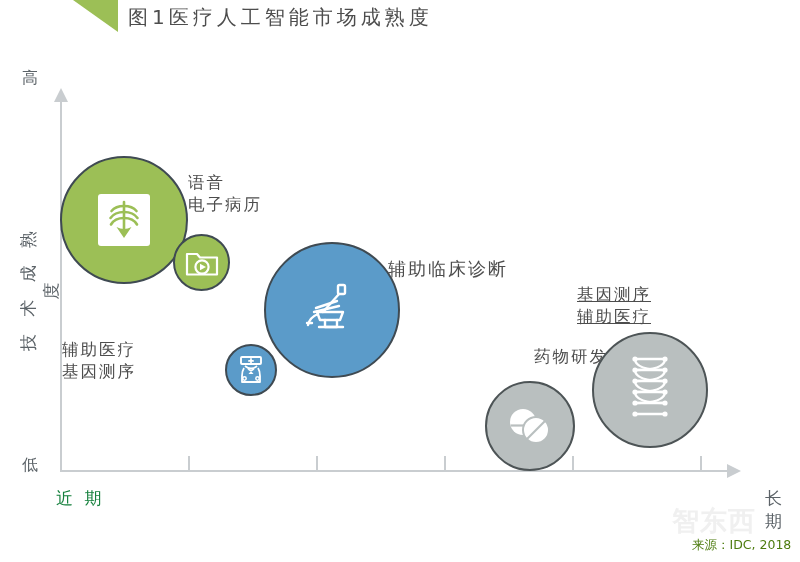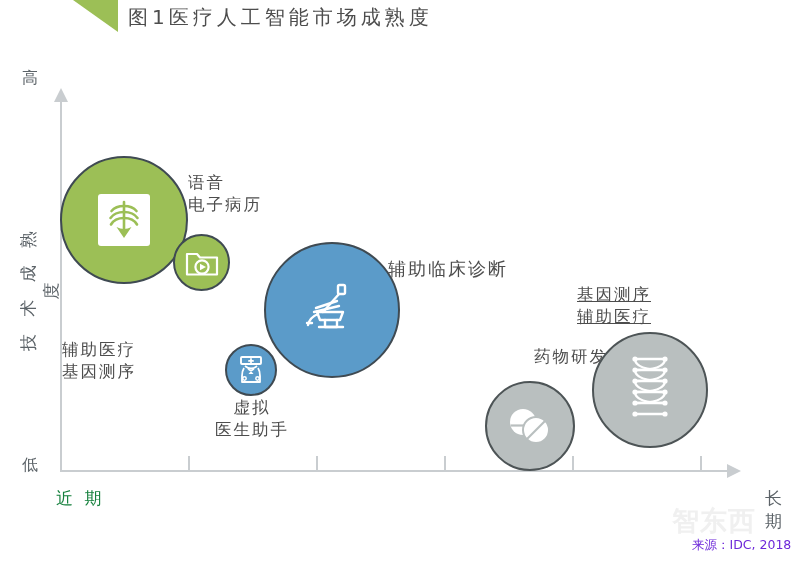--- a/index.html
+++ b/index.html
@@ -74,21 +74,21 @@
 
   
   .wm{
     position:absolute;left:672px;top:503px;
     font-size:27px;color:#f0f0f0;letter-spacing:1px;font-weight:bold;
     font-family:"DejaVu Sans","Liberation Sans",sans-serif;
     user-select:none;
   }
   .src{
     position:absolute;left:692px;top:537px;
-    font-size:12.5px;color:#6d28d9;
+    font-size:12.5px;color:#4d7c0f;
     font-family:"DejaVu Sans","Liberation Sans",sans-serif;
     white-space:nowrap;
   }
 </style>
 </head>
 <body>
 
 <div id="stage">
 
   <div class="hdr-wedge"></div>
@@ -147,24 +147,20 @@
     <svg width="32" height="32" viewBox="0 0 32 32">
       <rect x="6" y="3" width="20" height="7" rx="1" fill="none" stroke="#ffffff" stroke-width="1.9"></rect>
       <path d="M16 4.8 v4.2 M13.9 6.9 h4.2" stroke="#ffffff" stroke-width="1.7" stroke-linecap="round"></path>
       <path d="M10 12 q6 5 12 0" fill="none" stroke="#ffffff" stroke-width="1.8"></path>
       <path d="M9 14 q-2 3 -2 8 v6 h18 v-6 q0 -5 -2 -8" fill="none" stroke="#ffffff" stroke-width="1.8" stroke-linejoin="round"></path>
       <path d="M13 14.5 q3 4 6 0" fill="none" stroke="#ffffff" stroke-width="1.6"></path>
       <circle cx="9.5" cy="24.5" r="1.7" fill="none" stroke="#ffffff" stroke-width="1.5"></circle>
       <circle cx="22.5" cy="24.5" r="1.7" fill="none" stroke="#ffffff" stroke-width="1.5"></circle>
       <path d="M16 17 l-2.5 3 h5 Z" fill="#ffffff"></path>
     </svg>
-  </div>
-  <div class="cap" style="left:198px;top:397px;font-size:16.5px;text-align:center;width:108px;">
-    <div>虚拟</div>
-    <div>医生助手</div>
   </div>
 
   <div class="bubble" style="left:264px;top:242px;width:136px;height:136px;background:#5b9bc9;border:2.2px solid #3f4a52;">
     <svg width="62" height="62" viewBox="0 0 62 62">
       <g fill="none" stroke="#ffffff" stroke-width="2.4" stroke-linejoin="round" stroke-linecap="round">
         <rect x="37" y="6" width="7" height="9" rx="1.5"></rect>
         <path d="M38 15 L22 33"></path>
         <path d="M15 29 L36 22"></path>
         <path d="M13 33 L38 27"></path>
         <path d="M16 33 h26 l-3 8 H19 Z"></path>

